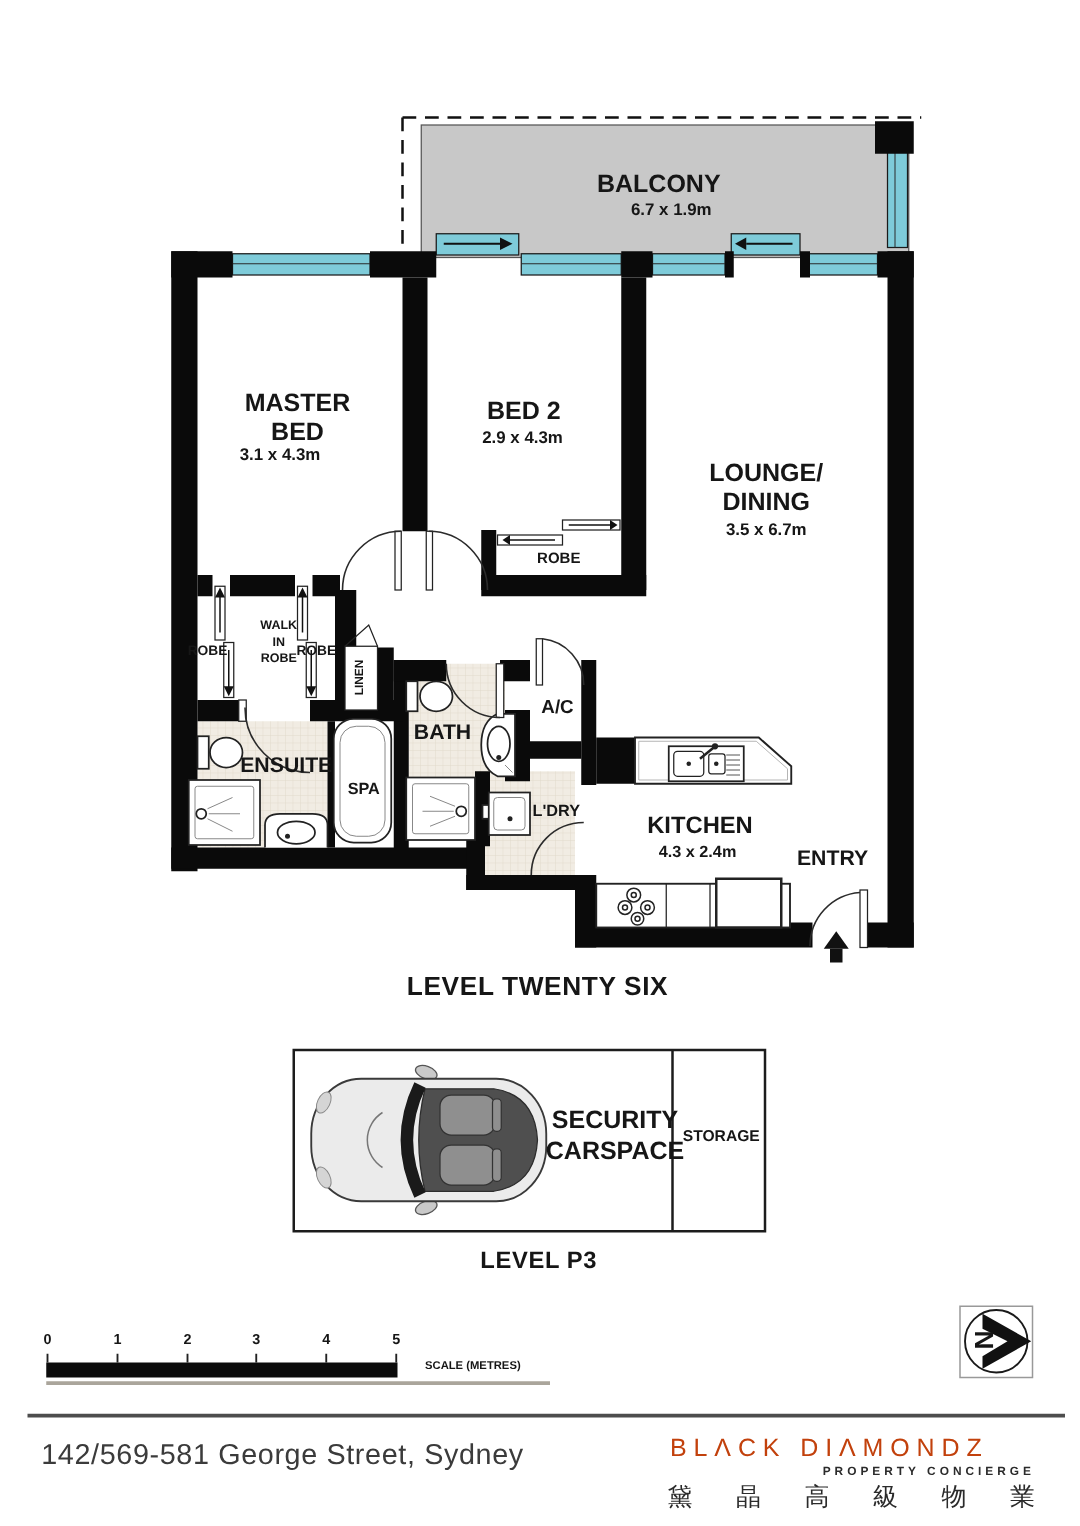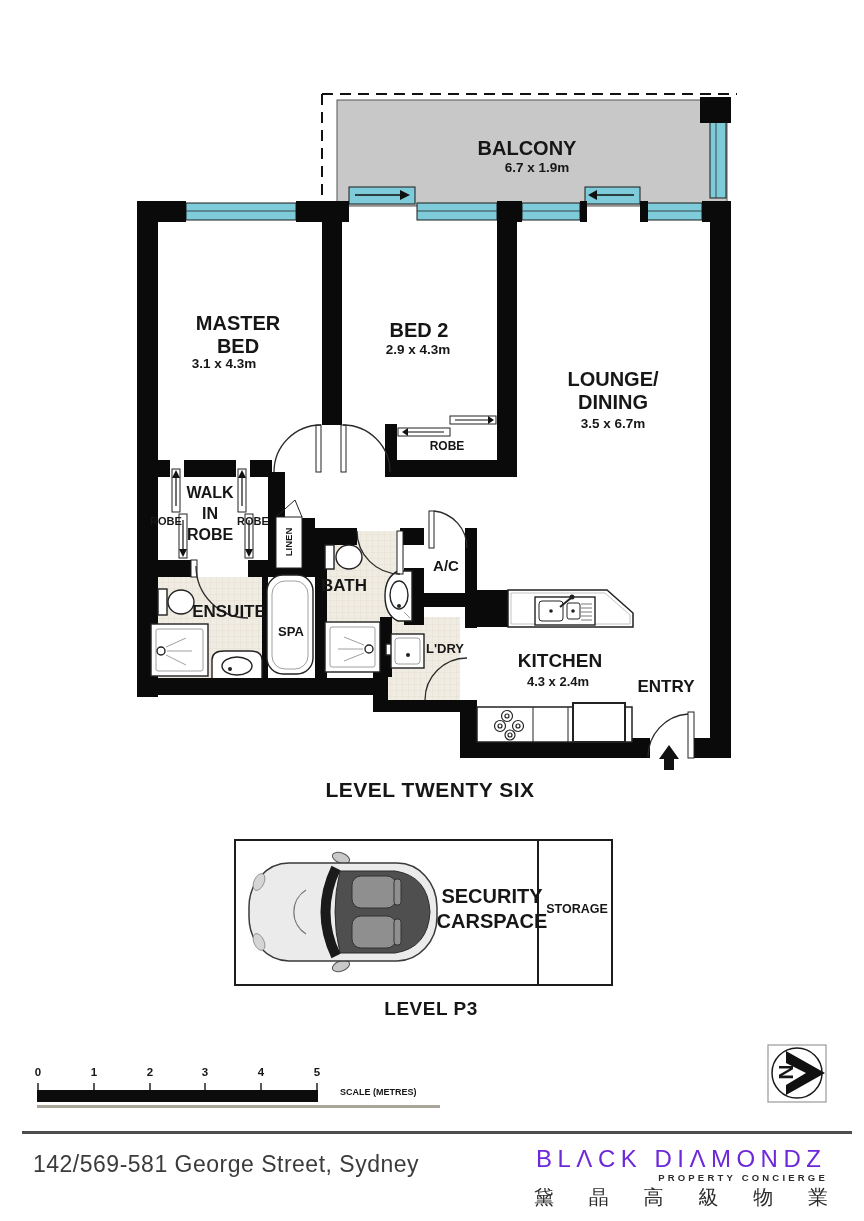--- a/index.html
+++ b/index.html
@@ -12,21 +12,21 @@
   .lbl{position:absolute;transform:translate(-50%,-50%);font-weight:700;color:#161616;
        text-align:center;white-space:pre-line;line-height:1.15;}
   .lbl-l{position:absolute;transform:translateY(-50%);font-weight:700;color:#161616;
        white-space:pre;}
   .win{fill:var(--c-window);stroke:#1a1a1a;stroke-width:1;}
   .wall{fill:var(--c-wall);}
   .door{fill:none;stroke:#2b2b2b;stroke-width:1.3;}
   .leaf{fill:#ffffff;stroke:#222222;stroke-width:1;}
   .fx{fill:#ffffff;stroke:#222222;stroke-width:1.4;}
   .fxi{fill:none;stroke:#888888;stroke-width:0.8;}
-  .brand{letter-spacing:5.5px;font-size:24px;font-weight:400;color:#6d28d9;}
+  .brand{letter-spacing:5.5px;font-size:20px;font-weight:400;color:#c2410c;}
   .tagline{letter-spacing:3.2px;font-size:9.5px;font-weight:700;color:#2b2b2b;text-align:right;}
   .cjk{display:flex;justify-content:space-between;font-size:20px;font-weight:400;color:#2b2b2b;}
   .addr{font-size:23px;font-weight:400;color:#3b3b3b;letter-spacing:0.5px;}
 </style>
 </head>
 <body>
 
 <div id="page">
 
 <svg width="864" height="1221" viewBox="0 0 864 1221">
@@ -267,30 +267,30 @@
 <div class="lbl" style="left:224px;top:364px;font-size:13.5px;">3.1 x 4.3m</div>
 
 <div class="lbl" style="left:419px;top:330px;font-size:20px;">BED 2</div>
 <div class="lbl" style="left:418px;top:350px;font-size:13.5px;">2.9 x 4.3m</div>
 
 <div class="lbl" style="left:613px;top:391px;font-size:20px;">LOUNGE/
 DINING</div>
 <div class="lbl" style="left:613px;top:424px;font-size:13.5px;">3.5 x 6.7m</div>
 
 <div class="lbl" style="left:447px;top:447px;font-size:12px;">ROBE</div>
-<div class="lbl" style="left:210px;top:514px;font-size:16px;line-height:1.3;">WALK
+<div class="lbl" style="left:223px;top:514px;font-size:10px;line-height:1.3;">WALK
 IN
 ROBE</div>
 <div class="lbl" style="left:166px;top:521px;font-size:11px;">ROBE</div>
 <div class="lbl" style="left:253px;top:521px;font-size:11px;">ROBE</div>
 <div class="lbl" style="left:289px;top:542px;font-size:9.5px;transform:translate(-50%,-50%) rotate(-90deg);">LINEN</div>
 
 <div class="lbl" style="left:229px;top:612px;font-size:17px;">ENSUITE</div>
 <div class="lbl" style="left:291px;top:632px;font-size:13px;">SPA</div>
-<div class="lbl" style="left:344px;top:586px;font-size:17px;text-align:center;">BATH</div>
+<div class="lbl" style="left:354px;top:586px;font-size:17px;text-align:center;">BATH</div>
 <div class="lbl" style="left:446px;top:566px;font-size:15px;">A/C</div>
 <div class="lbl" style="left:445px;top:649px;font-size:13px;">L'DRY</div>
 
 <div class="lbl" style="left:560px;top:661px;font-size:19px;">KITCHEN</div>
 <div class="lbl" style="left:558px;top:682px;font-size:13px;">4.3 x 2.4m</div>
 <div class="lbl" style="left:666px;top:687px;font-size:17px;">ENTRY</div>
 
 <div class="lbl" style="left:430px;top:790px;font-size:21px;letter-spacing:0.5px;">LEVEL TWENTY SIX</div>
 
 <div class="lbl" style="left:492px;top:909px;font-size:20px;line-height:1.25;">SECURITY

